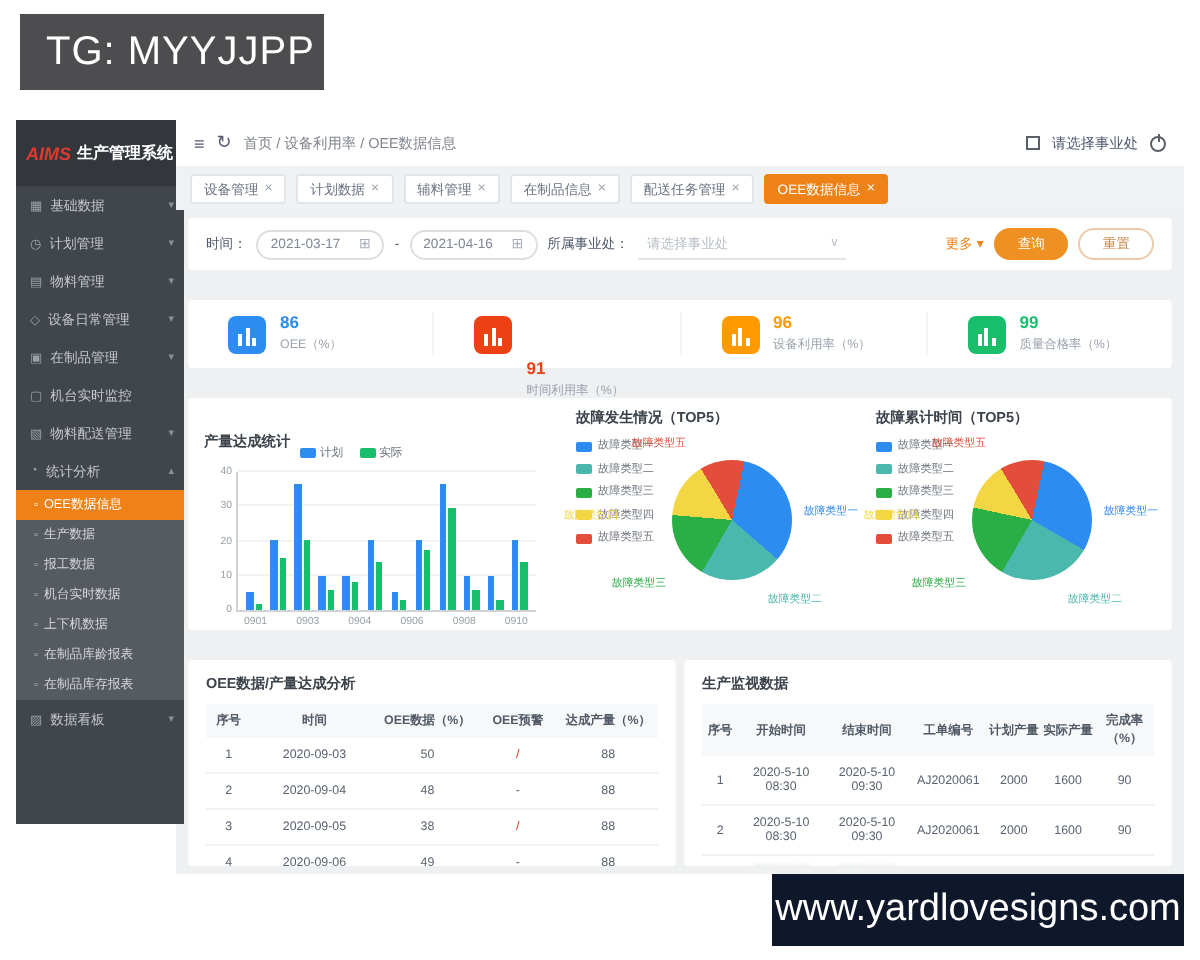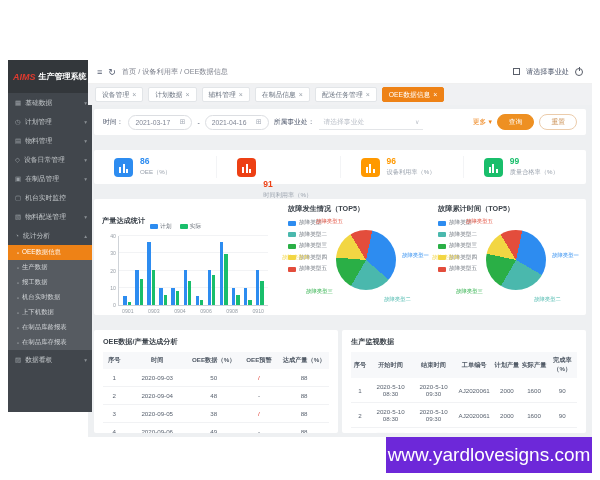--- a/index.html
+++ b/index.html
@@ -3,21 +3,21 @@
 <meta charset="utf-8">
 <style>
   * { margin:0; padding:0; box-sizing:border-box; }
   html,body { width:600px; height:480px; background:#fff; overflow:hidden;
     font-family:"Liberation Sans","DejaVu Sans",sans-serif; }
   .page { position:relative; width:600px; height:480px; background:#fff; }
 
   
   .wm { position:absolute; color:#fff; display:flex; align-items:center; z-index:50; }
   .wm-top { left:10px; top:7px; width:152px; height:38px; background:#4d4d4f; font-size:20px; padding-left:13px; letter-spacing:.5px; }
-  .wm-bottom { left:386px; top:437px; width:206px; height:36px; background:#6d28d9; font-size:19px; justify-content:center; }
+  .wm-bottom { left:386px; top:437px; width:206px; height:36px; background:#0f172a; font-size:19px; justify-content:center; }
 
   
   .app { position:absolute; left:8px; top:60px; width:584px; height:377px; display:flex; background:#eef0f2; }
 
   
   .sidebar { width:80px; flex-shrink:0; background:#fff; }
   .sidebar-fill { width:84px; height:352px; background:#41464c; color:#c3c7ca; overflow:hidden; }
   .logo { height:33px; background:#33373b; display:flex; align-items:center; padding-left:5px; gap:3px; }
   .brand { color:#e03a2f; font-weight:bold; font-style:italic; font-size:9px; }
   .app-title { color:#fff; font-weight:bold; font-size:8px; white-space:nowrap; }
@@ -100,20 +100,21 @@
   table { width:100%; border-collapse:collapse; font-size:6.2px; color:#5a6370; text-align:center; margin-top:5px; table-layout:fixed; }
   th { background:#f7f8fa; color:#515a66; font-weight:bold; padding:4px 1px; }
   td { padding:5px 1px; border-bottom:1px solid #f1f2f4; word-wrap:break-word; }
   td.warn { color:#e03a2f; }
   tr.blurred td { filter:blur(1.6px); opacity:.85; border-bottom:none; }
 </style>
 </head>
 <body>
 
 <div class="page">
+  <div class="wm wm-top">TG: MYYJJPP</div>
 
   <div class="app">
     <aside class="sidebar">
       <div class="sidebar-fill">
         <div class="logo">
           <span class="brand">AIMS</span>
           <span class="app-title">生产管理系统</span>
         </div>
         <nav id="menu">
             <div class="menu-item">

